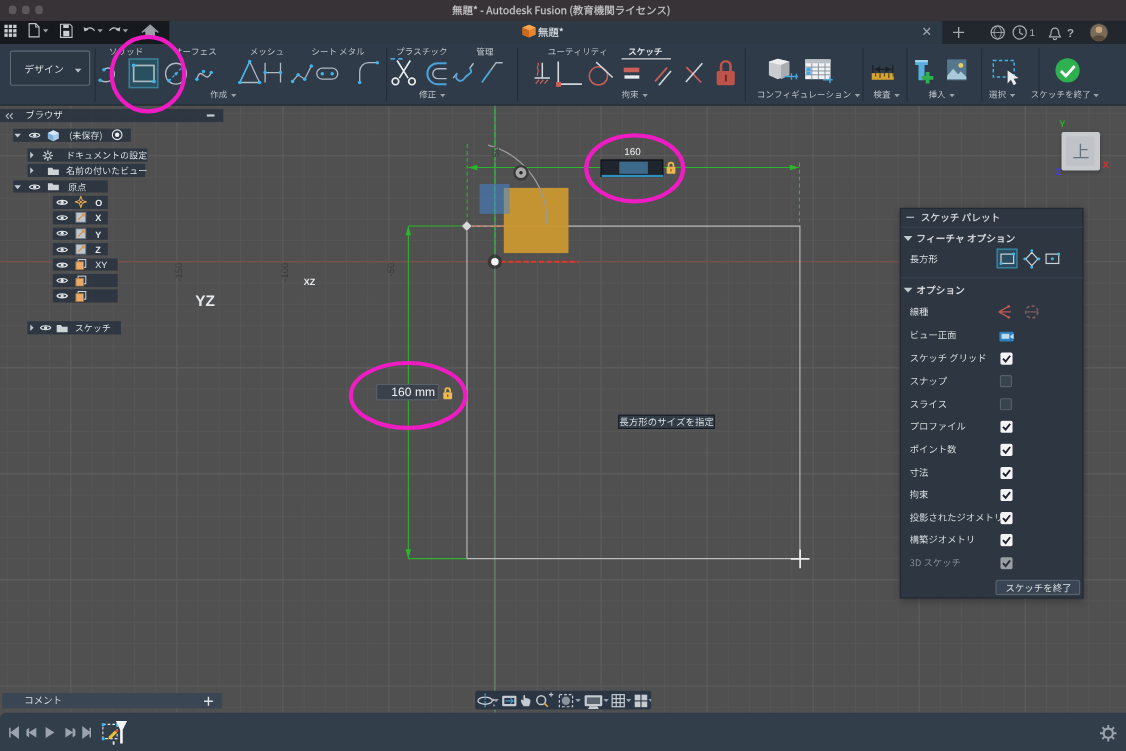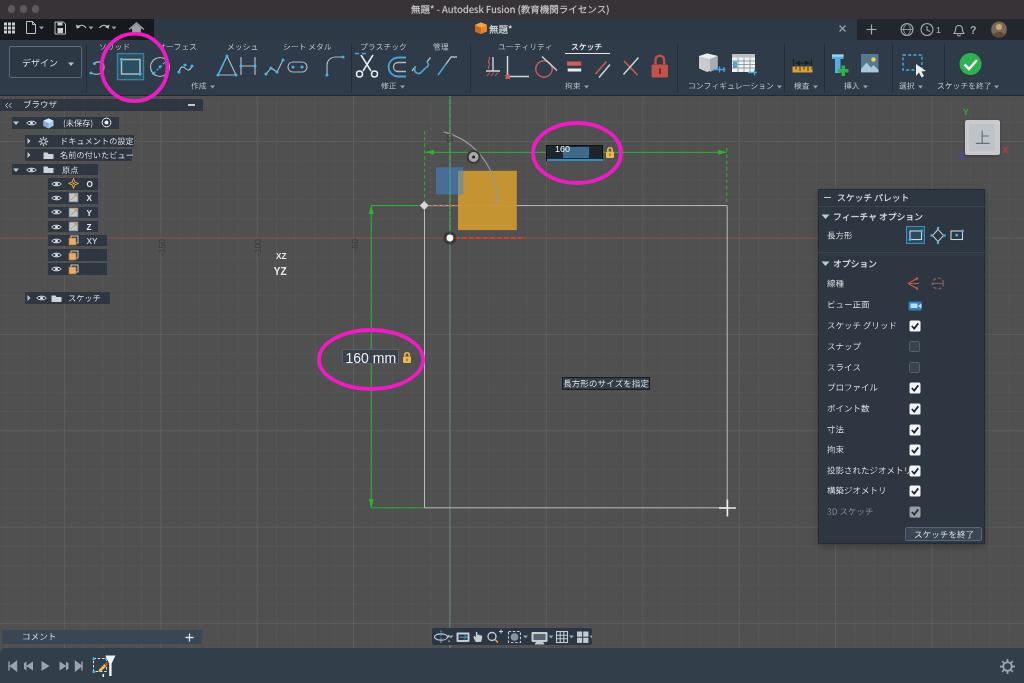--- a/index.html
+++ b/index.html
@@ -405,21 +405,21 @@
 <div style="position:absolute;left:48.4px;top:263.3px;width:58.4px;height:11.5px;background:rgba(43,53,65,0.93)"></div>
 <svg class="abs" style="left:51.3px;top:265.05px" width="11" height="8" viewBox="0 0 11 8">
     <path d="M0.7 4C2.2 1.6 8.8 1.6 10.3 4C8.8 6.4 2.2 6.4 0.7 4Z" fill="none" stroke="#dfe3e6" stroke-width="1"></path>
     <circle cx="5.5" cy="4" r="1.5" fill="#dfe3e6"></circle>
   </svg>
 <svg class="abs" style="left:68px;top:263.55px" width="11" height="11" viewBox="0 0 11 11">
     <rect x="3" y="1" width="7" height="7" fill="none" stroke="#d8dce0" stroke-width="0.9"></rect>
     <rect x="1" y="3" width="7" height="7" fill="#e8a96a"></rect>
     <rect x="1" y="3" width="7" height="7" fill="none" stroke="#b07838" stroke-width="0.7"></rect>
   </svg>
-<div style="position:absolute;left:86.5px;top:265.5px;width:200px;font-size:10px;color:#e6e9eb;font-weight:700;text-align:right;line-height:1.1;white-space:nowrap">YZ</div>
+<div style="position:absolute;left:86.5px;top:265.5px;width:200px;font-size:14px;color:#e6e9eb;font-weight:700;text-align:center;line-height:1.1;white-space:nowrap">YZ</div>
 <div style="position:absolute;left:25px;top:292.3px;width:85.2px;height:11.5px;background:rgba(43,53,65,0.93)"></div>
 <svg class="abs" style="left:26.4px;top:294px" width="6" height="8">
     <path d="M1.5 1l3 3l-3 3Z" fill="#c3c9cf"></path>
   </svg>
 <svg class="abs" style="left:36.2px;top:294px" width="11" height="8" viewBox="0 0 11 8">
     <path d="M0.7 4C2.2 1.6 8.8 1.6 10.3 4C8.8 6.4 2.2 6.4 0.7 4Z" fill="none" stroke="#dfe3e6" stroke-width="1"></path>
     <circle cx="5.5" cy="4" r="1.5" fill="#dfe3e6"></circle>
   </svg>
 <svg class="abs" style="left:51.3px;top:293.5px" width="11" height="9">
     <path d="M0.5 1.5h4l1 1.5h5v5h-10Z" fill="#ced3d8"></path>
@@ -623,29 +623,29 @@
 <div style="position:absolute;left:964.5px;top:119.8px;width:35px;height:35.4px;background:#c8cbce;border-radius:2px;box-shadow:0 1px 3px rgba(0,0,0,0.25)"></div>
 <div style="position:absolute;left:969px;top:124.3px;width:26px;height:26.4px;background:#bfc3c7"></div>
 <svg style="position:absolute;left:974.6px;top:123.6px;overflow:visible" width="17" height="25" viewBox="0 -19.375 17 25">
     <path d="M6.6 -12.8 L6.6 -0.7 L0.8 -0.7 L0.8 0.5 L14.7 0.5 L14.7 -0.7 L7.8 -0.7 L7.8 -6.8 L13.7 -6.8 L13.7 -8.0 L7.8 -8.0 L7.8 -12.8 L6.6 -12.8 Z" fill="#64727f"></path>
   </svg>
 <div style="position:absolute;left:963px;top:108px;width:200px;font-size:8.5px;color:#2ab52a;font-weight:700;text-align:left;line-height:1.1;white-space:nowrap">Y</div>
 <div style="position:absolute;left:959.5px;top:151.5px;width:200px;font-size:8.5px;color:#4040dd;font-weight:700;text-align:left;line-height:1.1;white-space:nowrap">Z</div>
 <div style="position:absolute;left:1002.5px;top:146px;width:200px;font-size:8.5px;color:#d8312b;font-weight:700;text-align:left;line-height:1.1;white-space:nowrap">X</div>
 <div style="position:absolute;left:546px;top:144.6px;width:57px;height:16px;background:#1f252c;border:1px solid #0e1319"></div>
 <div style="position:absolute;left:562.5px;top:146.8px;width:26px;height:11.2px;background:#3d6a8a"></div>
-<div style="position:absolute;left:555.0px;top:145px;width:40px;font-size:9px;color:#eef1f3;font-weight:400;text-align:left;line-height:1.1;white-space:nowrap">160</div>
+<div style="position:absolute;left:555.0px;top:134px;width:40px;font-size:9px;color:#eef1f3;font-weight:400;text-align:center;line-height:1.1;white-space:nowrap">160</div>
 <div style="position:absolute;left:546.5px;top:158.9px;width:56px;height:1.7px;background:#2e8fc0"></div>
 <svg class="abs" style="left:605px;top:145.8px" width="10.0" height="13.0" viewBox="0 0 10 13">
     <rect x="1" y="5.5" width="8" height="6.5" rx="1" fill="#ecb850"></rect>
     <path d="M2.8 5.5V4a2.2 2.2 0 0 1 4.4 0v1.5" fill="none" stroke="#ecb850" stroke-width="1.6"></path>
     <rect x="4.4" y="7.5" width="1.2" height="2.5" fill="#8a6a20"></rect>
   </svg>
 <div style="position:absolute;left:341.5px;top:348.6px;width:57.5px;height:15.5px;background:#3a414b;border:1px solid #59616b;border-radius:1px"></div>
-<div style="position:absolute;left:345.5px;top:351.3px;width:50px;font-size:14px;color:#eef1f3;font-weight:400;text-align:left;line-height:1.1;white-space:nowrap">160 mm</div>
+<div style="position:absolute;left:345.5px;top:351.3px;width:50px;font-size:11px;color:#eef1f3;font-weight:400;text-align:right;line-height:1.1;white-space:nowrap">160 mm</div>
 <svg class="abs" style="left:401.5px;top:350.5px" width="10.0" height="13.0" viewBox="0 0 10 13">
     <rect x="1" y="5.5" width="8" height="6.5" rx="1" fill="#ecb850"></rect>
     <path d="M2.8 5.5V4a2.2 2.2 0 0 1 4.4 0v1.5" fill="none" stroke="#ecb850" stroke-width="1.6"></path>
     <rect x="4.4" y="7.5" width="1.2" height="2.5" fill="#8a6a20"></rect>
   </svg>
 <div style="position:absolute;left:562px;top:376.6px;width:87.5px;height:13px;background:#323c47;border:1px solid #181d23"></div>
 <svg style="position:absolute;left:563.0px;top:375.6px;overflow:visible" width="88" height="14" viewBox="0 -10.75 88 14">
     <path d="M2.0 -6.9 L2.0 -3.1 L0.5 -3.1 L0.5 -2.5 L2.0 -2.5 L2.0 -0.1 L0.9 0.0 L1.0 0.6 C2.1 0.5 3.5 0.2 4.9 -0.0 L4.9 -0.6 L2.6 -0.2 L2.6 -2.5 L3.9 -2.5 C4.6 -0.8 5.9 0.2 7.9 0.7 C8.0 0.5 8.2 0.3 8.3 0.1 C7.3 -0.1 6.5 -0.4 5.8 -0.9 C6.4 -1.2 7.2 -1.7 7.8 -2.1 L7.2 -2.5 C6.8 -2.1 6.0 -1.6 5.4 -1.3 C5.0 -1.6 4.7 -2.0 4.5 -2.5 L8.2 -2.5 L8.2 -3.1 L2.6 -3.1 L2.6 -3.8 L7.0 -3.8 L7.0 -4.4 L2.6 -4.4 L2.6 -5.1 L7.0 -5.1 L7.0 -5.6 L2.6 -5.6 L2.6 -6.3 L7.3 -6.3 L7.3 -6.9 L2.0 -6.9 Z M12.5 -7.2 L12.5 -5.7 L9.1 -5.7 L9.1 -5.1 L11.7 -5.1 C11.6 -3.1 11.4 -0.9 9.0 0.2 C9.1 0.3 9.3 0.6 9.4 0.7 C11.2 -0.1 11.9 -1.5 12.2 -3.1 L15.0 -3.1 C14.9 -1.1 14.7 -0.2 14.5 -0.0 C14.4 0.1 14.3 0.1 14.1 0.1 C13.8 0.1 13.2 0.1 12.6 0.0 C12.7 0.2 12.8 0.5 12.8 0.6 C13.4 0.7 14.0 0.7 14.3 0.7 C14.6 0.7 14.8 0.6 15.0 0.4 C15.4 0.0 15.5 -0.9 15.7 -3.4 C15.7 -3.5 15.7 -3.7 15.7 -3.7 L12.3 -3.7 C12.3 -4.2 12.4 -4.7 12.4 -5.1 L16.8 -5.1 L16.8 -5.7 L13.2 -5.7 L13.2 -7.2 L12.5 -7.2 Z M24.5 -7.1 C23.9 -6.4 23.0 -5.7 22.1 -5.2 C22.3 -5.1 22.5 -4.9 22.6 -4.8 C23.5 -5.3 24.4 -6.0 25.1 -6.8 L24.5 -7.1 Z M24.7 -4.7 C24.1 -4.0 23.1 -3.2 22.2 -2.7 C22.4 -2.6 22.6 -2.4 22.7 -2.3 C23.6 -2.8 24.6 -3.6 25.3 -4.5 L24.7 -4.7 Z M24.9 -2.4 C24.3 -1.3 23.1 -0.4 21.8 0.2 C21.9 0.3 22.1 0.5 22.2 0.7 C23.6 0.1 24.8 -1.0 25.5 -2.2 L24.9 -2.4 Z M20.7 -6.1 L20.7 -3.9 L19.3 -3.9 L19.3 -6.1 L20.7 -6.1 Z M17.6 -3.9 L17.6 -3.3 L18.7 -3.3 C18.6 -2.0 18.4 -0.7 17.5 0.3 C17.7 0.4 17.9 0.6 18.0 0.7 C19.0 -0.4 19.2 -1.8 19.3 -3.3 L20.7 -3.3 L20.7 0.7 L21.3 0.7 L21.3 -3.3 L22.2 -3.3 L22.2 -3.9 L21.3 -3.9 L21.3 -6.1 L22.1 -6.1 L22.1 -6.7 L17.7 -6.7 L17.7 -6.1 L18.7 -6.1 L18.7 -3.9 L17.6 -3.9 Z M29.9 -5.5 C29.8 -4.7 29.6 -3.9 29.4 -3.2 C29.0 -1.7 28.5 -1.2 28.1 -1.2 C27.7 -1.2 27.2 -1.7 27.2 -2.7 C27.2 -3.9 28.2 -5.3 29.9 -5.5 Z M30.6 -5.5 C32.1 -5.4 32.9 -4.3 32.9 -3.0 C32.9 -1.5 31.8 -0.7 30.7 -0.5 C30.5 -0.4 30.3 -0.4 30.0 -0.4 L30.4 0.3 C32.4 -0.0 33.6 -1.2 33.6 -3.0 C33.6 -4.8 32.3 -6.2 30.3 -6.2 C28.2 -6.2 26.6 -4.5 26.6 -2.7 C26.6 -1.3 27.3 -0.4 28.1 -0.4 C28.9 -0.4 29.6 -1.3 30.1 -3.1 C30.3 -3.9 30.5 -4.7 30.6 -5.5 Z M35.0 -5.0 L35.0 -4.2 C35.1 -4.2 35.5 -4.2 35.8 -4.2 L36.8 -4.2 L36.8 -2.9 C36.8 -2.5 36.7 -2.2 36.7 -2.1 L37.5 -2.1 C37.5 -2.2 37.5 -2.5 37.5 -2.9 L37.5 -4.2 L39.9 -4.2 L39.9 -3.9 C39.9 -1.5 39.1 -0.7 37.6 -0.1 L38.1 0.4 C40.1 -0.5 40.6 -1.7 40.6 -3.9 L40.6 -4.2 L41.5 -4.2 C41.9 -4.2 42.2 -4.2 42.3 -4.2 L42.3 -5.0 C42.2 -4.9 41.9 -4.9 41.5 -4.9 L40.6 -4.9 L40.6 -6.0 C40.6 -6.3 40.6 -6.6 40.6 -6.7 L39.9 -6.7 C39.9 -6.6 39.9 -6.3 39.9 -6.0 L39.9 -4.9 L37.5 -4.9 L37.5 -6.0 C37.5 -6.3 37.5 -6.6 37.5 -6.6 L36.7 -6.6 C36.8 -6.4 36.8 -6.2 36.8 -6.0 L36.8 -4.9 L35.8 -4.9 C35.5 -4.9 35.1 -5.0 35.0 -5.0 Z M43.7 -3.1 L44.1 -2.4 C45.3 -2.8 46.5 -3.3 47.4 -3.8 L47.4 -0.7 C47.4 -0.3 47.3 0.1 47.3 0.3 L48.2 0.3 C48.1 0.1 48.1 -0.3 48.1 -0.7 L48.1 -4.3 C49.0 -4.9 49.8 -5.5 50.4 -6.2 L49.8 -6.7 C49.3 -6.0 48.4 -5.3 47.5 -4.7 C46.5 -4.1 45.2 -3.5 43.7 -3.1 Z M58.1 -7.0 L57.7 -6.8 C57.9 -6.5 58.2 -6.0 58.3 -5.6 L58.8 -5.8 C58.6 -6.2 58.3 -6.7 58.1 -7.0 Z M59.1 -7.3 L58.6 -7.1 C58.9 -6.8 59.2 -6.3 59.3 -5.9 L59.8 -6.1 C59.6 -6.4 59.3 -7.0 59.1 -7.3 Z M58.3 -5.6 L57.9 -5.9 C57.7 -5.9 57.5 -5.9 57.2 -5.9 C56.9 -5.9 54.2 -5.9 53.9 -5.9 C53.6 -5.9 53.2 -5.9 53.0 -5.9 L53.0 -5.1 C53.1 -5.2 53.6 -5.2 53.9 -5.2 C54.2 -5.2 56.9 -5.2 57.3 -5.2 C57.0 -4.5 56.4 -3.4 55.8 -2.8 C54.9 -1.8 53.7 -0.8 52.3 -0.2 L52.8 0.3 C54.1 -0.2 55.3 -1.2 56.2 -2.2 C57.1 -1.4 58.0 -0.4 58.6 0.4 L59.2 -0.1 C58.6 -0.8 57.6 -1.9 56.6 -2.7 C57.3 -3.5 57.8 -4.5 58.1 -5.2 C58.1 -5.3 58.3 -5.5 58.3 -5.6 Z M67.8 -3.8 L67.5 -4.4 C67.3 -4.3 67.1 -4.2 66.8 -4.1 C66.3 -3.9 65.8 -3.7 65.2 -3.4 C65.1 -3.9 64.6 -4.2 64.1 -4.2 C63.7 -4.2 63.2 -4.1 62.9 -3.9 C63.2 -4.2 63.5 -4.7 63.7 -5.2 C64.6 -5.2 65.7 -5.3 66.5 -5.4 L66.5 -6.1 C65.7 -5.9 64.8 -5.8 63.9 -5.8 C64.0 -6.2 64.1 -6.5 64.2 -6.8 L63.5 -6.9 C63.4 -6.5 63.4 -6.2 63.2 -5.8 L62.7 -5.8 C62.3 -5.8 61.7 -5.8 61.2 -5.9 L61.2 -5.2 C61.7 -5.2 62.3 -5.2 62.6 -5.2 L63.0 -5.2 C62.7 -4.5 62.1 -3.6 61.0 -2.5 L61.6 -2.1 C61.9 -2.5 62.1 -2.8 62.4 -3.0 C62.8 -3.4 63.3 -3.6 63.9 -3.6 C64.3 -3.6 64.6 -3.5 64.6 -3.1 C63.6 -2.6 62.6 -1.9 62.6 -0.9 C62.6 0.1 63.6 0.4 64.8 0.4 C65.6 0.4 66.5 0.3 67.2 0.2 L67.2 -0.5 C66.5 -0.3 65.5 -0.2 64.9 -0.2 C64.0 -0.2 63.3 -0.4 63.3 -1.0 C63.3 -1.6 63.9 -2.0 64.7 -2.5 C64.7 -2.0 64.7 -1.5 64.6 -1.1 L65.3 -1.1 L65.3 -2.8 C65.9 -3.1 66.5 -3.3 67.0 -3.5 C67.3 -3.6 67.6 -3.7 67.8 -3.8 Z M76.0 -6.7 C75.3 -6.4 74.3 -6.1 73.2 -5.9 L73.2 -7.2 L72.6 -7.2 L72.6 -4.7 C72.6 -4.0 72.9 -3.8 73.9 -3.8 C74.1 -3.8 75.6 -3.8 75.9 -3.8 C76.7 -3.8 76.9 -4.1 77.0 -5.2 C76.8 -5.3 76.6 -5.4 76.4 -5.5 C76.4 -4.5 76.3 -4.4 75.8 -4.4 C75.5 -4.4 74.1 -4.4 73.9 -4.4 C73.3 -4.4 73.2 -4.5 73.2 -4.7 L73.2 -5.4 C74.3 -5.6 75.6 -5.9 76.5 -6.2 L76.0 -6.7 Z M73.2 -1.2 L76.0 -1.2 L76.0 -0.2 L73.2 -0.2 L73.2 -1.2 Z M73.2 -1.7 L73.2 -2.5 L76.0 -2.5 L76.0 -1.7 L73.2 -1.7 Z M72.6 -3.1 L72.6 0.7 L73.2 0.7 L73.2 0.3 L76.0 0.3 L76.0 0.6 L76.6 0.6 L76.6 -3.1 L72.6 -3.1 Z M70.4 -7.2 L70.4 -5.5 L69.2 -5.5 L69.2 -4.9 L70.4 -4.9 L70.4 -3.0 L69.1 -2.7 L69.3 -2.0 L70.4 -2.4 L70.4 -0.1 C70.4 0.1 70.3 0.1 70.2 0.1 C70.1 0.1 69.8 0.1 69.4 0.1 C69.4 0.3 69.5 0.5 69.6 0.7 C70.1 0.7 70.5 0.7 70.7 0.6 C70.9 0.5 71.0 0.3 71.0 -0.1 L71.0 -2.6 L72.2 -2.9 L72.1 -3.5 L71.0 -3.2 L71.0 -4.9 L72.0 -4.9 L72.0 -5.5 L71.0 -5.5 L71.0 -7.2 L70.4 -7.2 Z M79.3 -3.2 C79.1 -1.7 78.7 -0.4 77.7 0.3 C77.9 0.4 78.1 0.6 78.2 0.7 C78.8 0.2 79.2 -0.4 79.5 -1.2 C80.3 0.3 81.6 0.6 83.4 0.6 L85.4 0.6 C85.4 0.4 85.5 0.1 85.6 -0.1 C85.2 -0.1 83.7 -0.1 83.4 -0.1 C82.9 -0.1 82.4 -0.1 82.0 -0.2 L82.0 -1.9 L84.6 -1.9 L84.6 -2.5 L82.0 -2.5 L82.0 -4.0 L84.2 -4.0 L84.2 -4.6 L79.2 -4.6 L79.2 -4.0 L81.4 -4.0 L81.4 -0.4 C80.7 -0.6 80.1 -1.1 79.8 -2.0 C79.9 -2.4 79.9 -2.8 80.0 -3.2 L79.3 -3.2 Z M78.1 -6.2 L78.1 -4.4 L78.7 -4.4 L78.7 -5.6 L84.6 -5.6 L84.6 -4.4 L85.3 -4.4 L85.3 -6.2 L82.0 -6.2 L82.0 -7.2 L81.3 -7.2 L81.3 -6.2 L78.1 -6.2 Z" fill="#e6e9eb"></path>
   </svg>
 <svg class="abs" style="left:0;top:0" width="1024" height="683" viewBox="0 0 1024 683" pointer-events="none">

